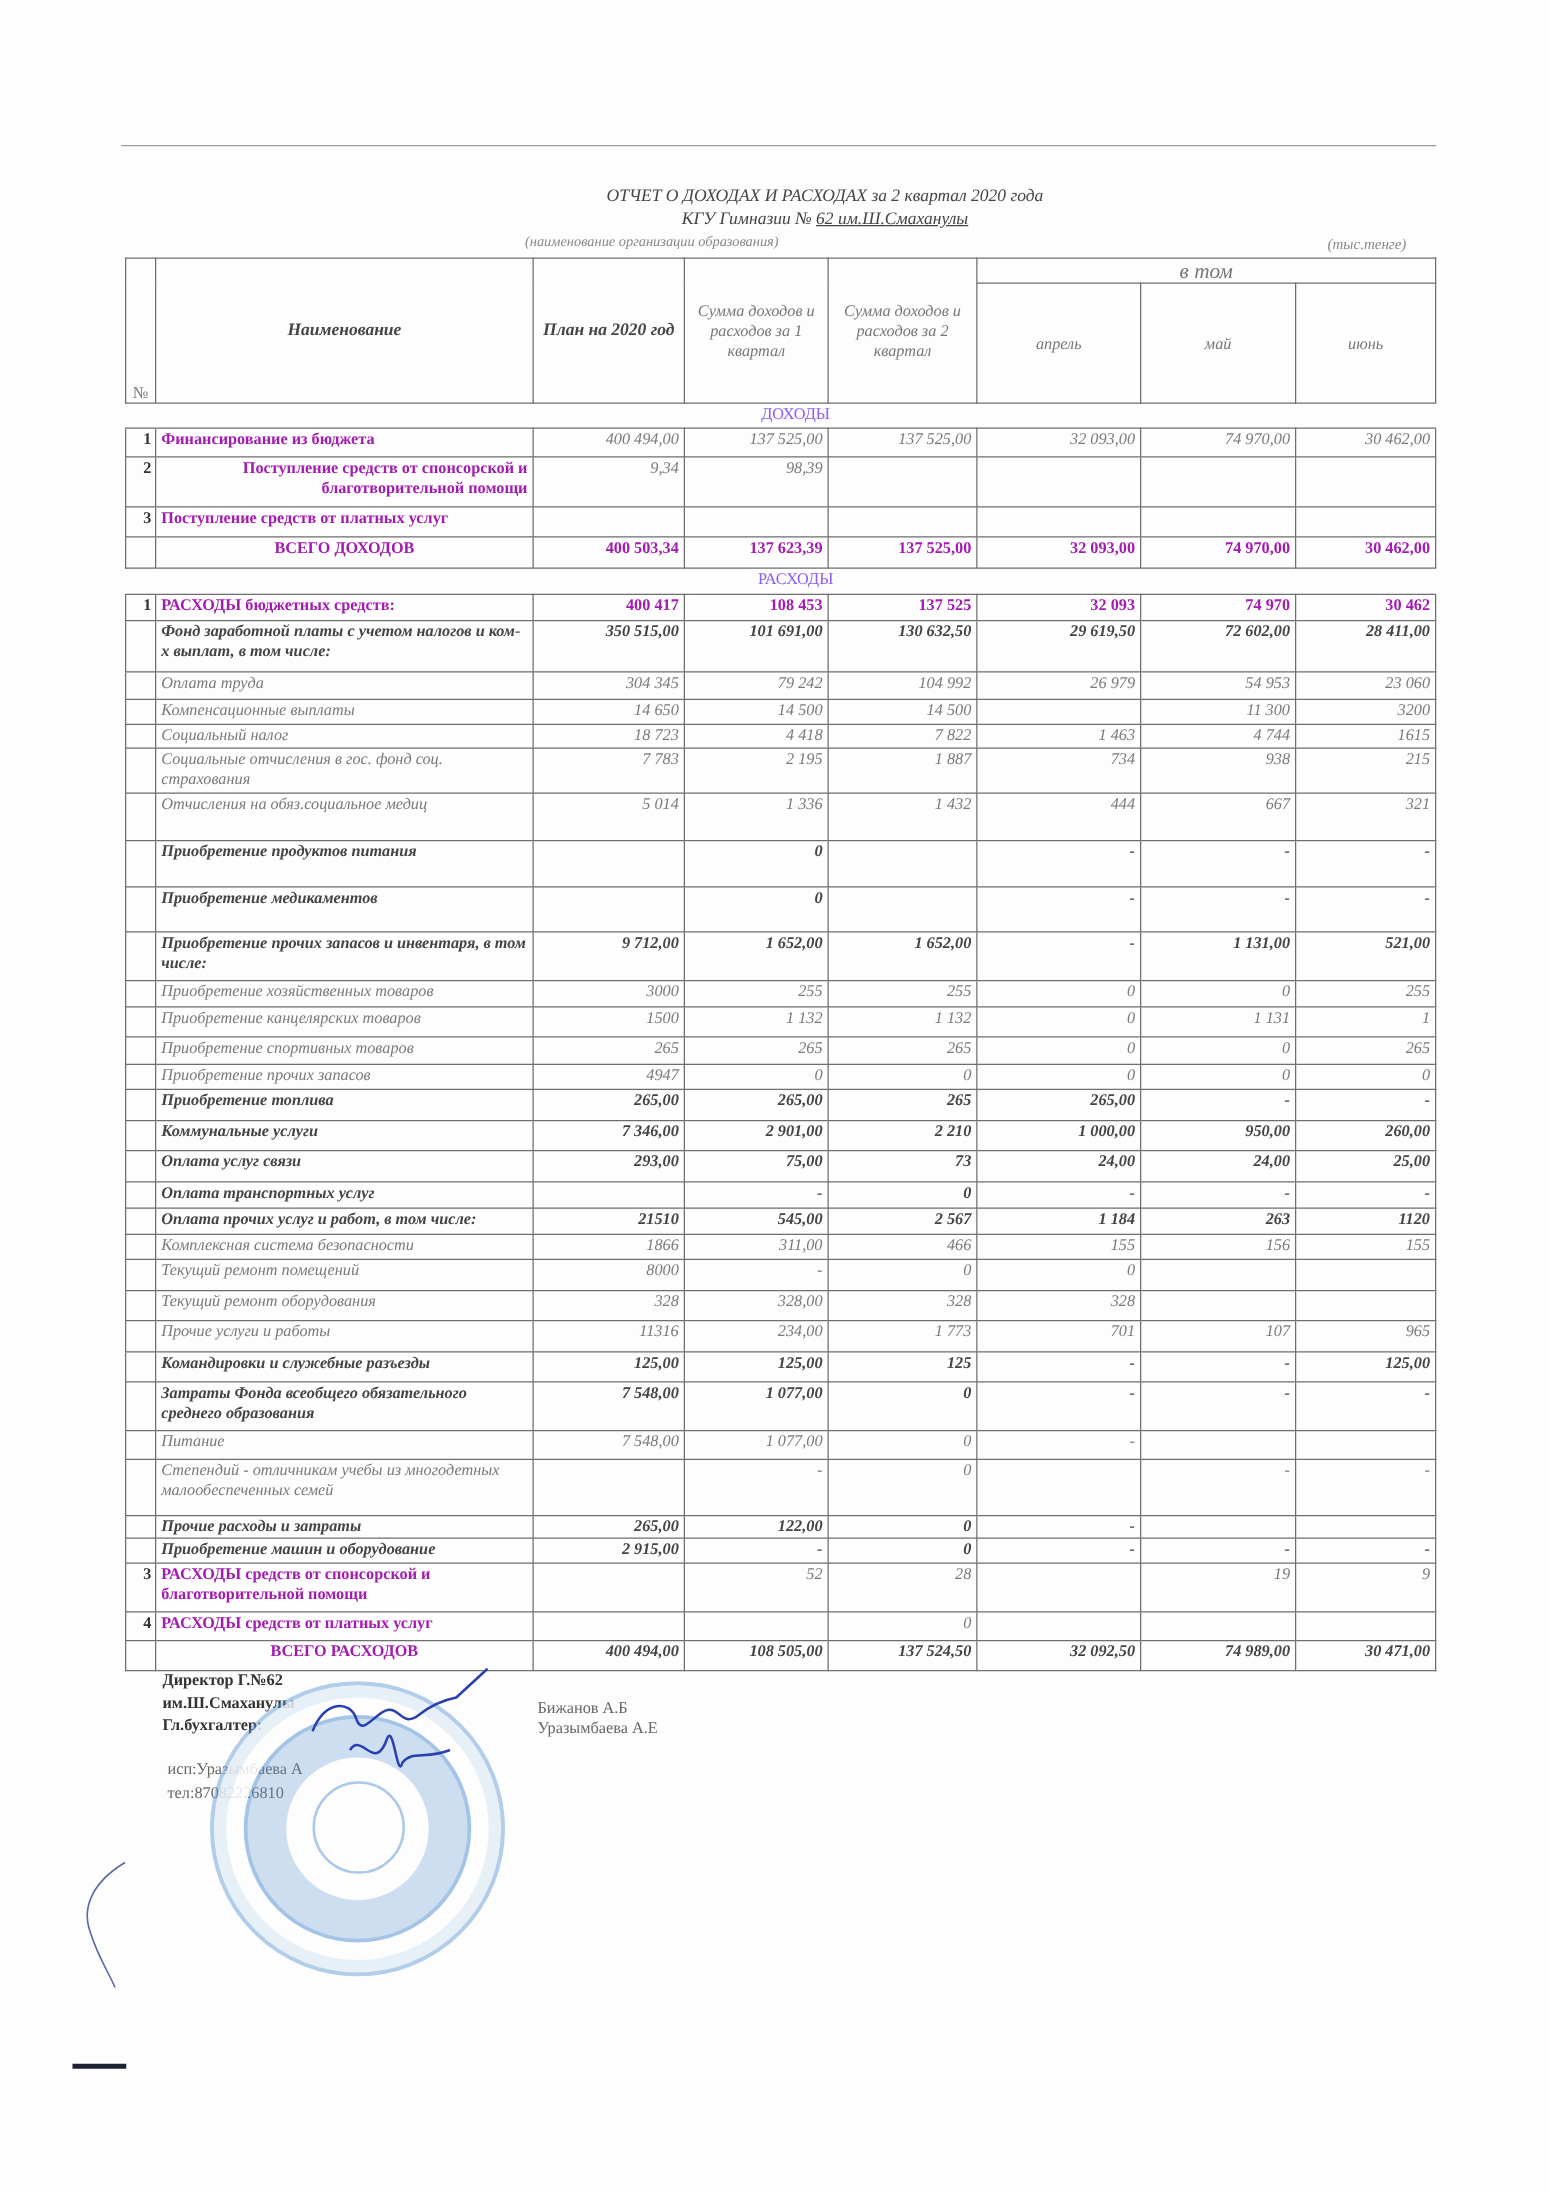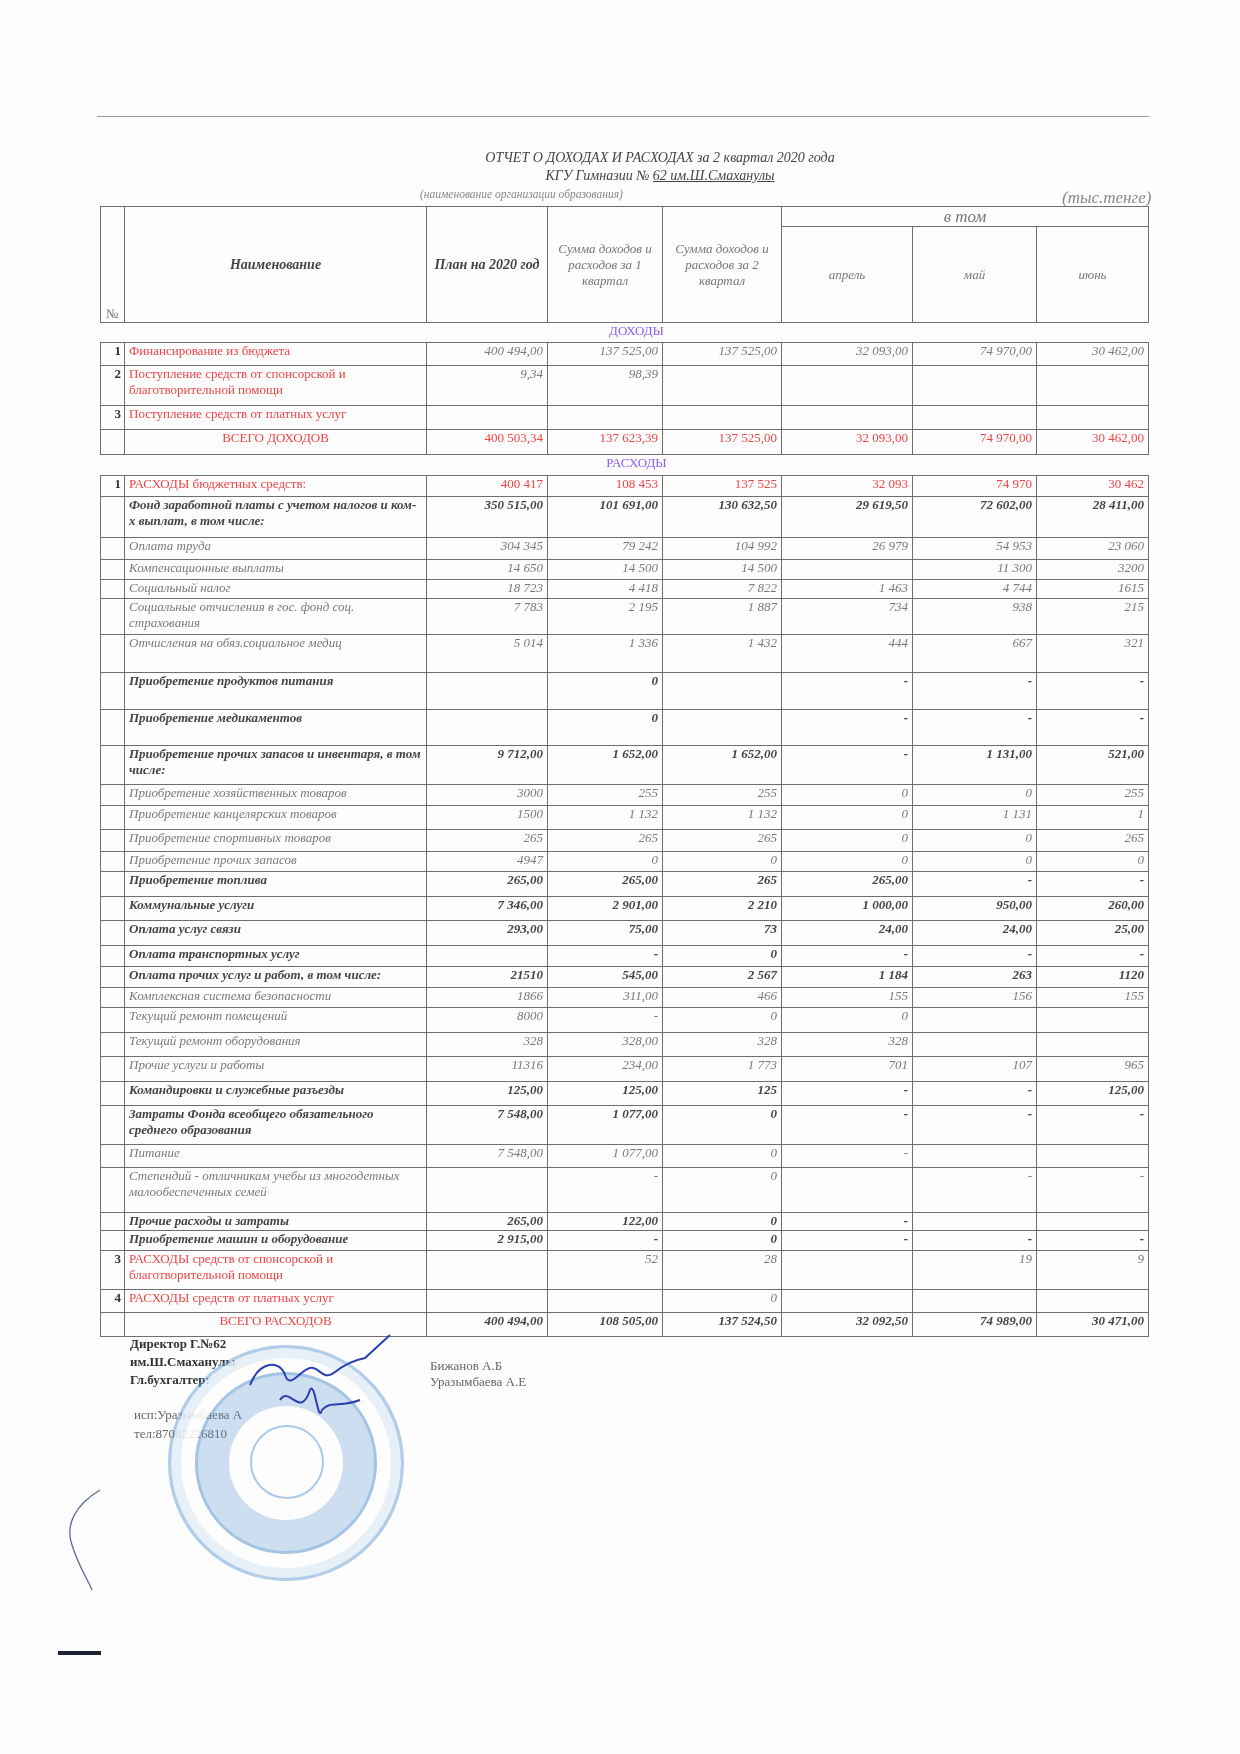--- a/index.html
+++ b/index.html
@@ -4,29 +4,29 @@
 <style>
   html, body { margin:0; padding:0; }
   body { width:1240px; height:1754px; background:#fdfdfd; position:relative; overflow:hidden;
          font-family:"Liberation Serif", "DejaVu Serif", serif; color:#333; }
   .abs { position:absolute; }
   .topline { left:97px; top:116px; width:1052px; height:1px; background:#9a9a9a; }
   .title1 { left:400px; top:150px; width:520px; text-align:center; font-style:italic; font-size:14px; color:#444; }
   .title2 { left:400px; top:168px; width:520px; text-align:center; font-style:italic; font-size:14px; color:#444; }
   .title2 .u { text-decoration:underline; }
   .subtitle { left:420px; top:188px; font-style:italic; font-size:11.5px; color:#888; }
-  .units { left:1062px; top:188px; font-style:italic; font-size:17px; color:#888; }
+  .units { left:1062px; top:188px; font-style:italic; font-size:12px; color:#888; }
   table.rep { position:absolute; left:100px; top:206px; border-collapse:collapse; table-layout:fixed; width:1048px; }
   table.rep td { border:1px solid #6e6e6e; padding:0 4px; font-size:13px; line-height:16px; vertical-align:top; overflow:hidden; }
   table.rep td.num { text-align:right; padding-right:4px; }
   table.rep td.n { text-align:right; padding-right:3px; font-weight:bold; color:#333; }
   .hdr td { vertical-align:middle !important; font-style:italic; color:#777; text-align:center; }
   .hdr .bh { font-weight:bold; color:#444; font-size:14px; }
   .sect td { text-align:center; font-size:14px; color:#8b5cf6; border-left-color:#fdfdfd !important; border-right-color:#fdfdfd !important; }
-  .bold { font-weight:normal; color:#ef4444;margin-top:14px; }
+  .bold { font-weight:bold; color:#a21caf;margin-top:14px; }
   .bi { font-weight:bold; font-style:italic; color:#444; }
   .it { font-style:italic; color:#7a7a7a; }
   .sig { font-size:13px; color:#333; }
   .sigb { font-weight:bold; }
   .sigl { color:#666; }
   .stamp { left:168px; top:1345px; width:230px; height:230px; border-radius:50%;
            border:3px solid rgba(90,150,210,0.55); box-shadow: inset 0 0 0 10px rgba(120,170,220,0.18), inset 0 0 0 24px rgba(253,253,253,1), inset 0 0 0 27px rgba(90,150,210,0.45), inset 0 0 0 55px rgba(253,253,253,0), inset 0 0 0 58px rgba(90,150,210,0.35); opacity:0.85; }
   .stamp-inner { left:250px; top:1425px; width:70px; height:70px; border-radius:50%; border:2px solid rgba(90,150,210,0.5); }
   .blackmark { left:58px; top:1651px; width:43px; height:4px; background:#1e2130; }
 </style>
@@ -73,21 +73,21 @@
         <td class="bold">Финансирование из бюджета</td>
         <td class="num it">400 494,00</td>
         <td class="num it">137 525,00</td>
         <td class="num it">137 525,00</td>
         <td class="num it">32 093,00</td>
         <td class="num it">74 970,00</td>
         <td class="num it">30 462,00</td>
       </tr>
       <tr style="height:40px">
         <td class="n">2</td>
-        <td class="bold" style="text-align: left;">Поступление средств от спонсорской и благотворительной помощи</td>
+        <td class="bold" style="text-align: right;">Поступление средств от спонсорской и благотворительной помощи</td>
         <td class="num it">9,34</td>
         <td class="num it">98,39</td>
         <td class="num it"></td>
         <td class="num it"></td>
         <td class="num it"></td>
         <td class="num it"></td>
       </tr>
       <tr style="height:24px">
         <td class="n">3</td>
         <td class="bold">Поступление средств от платных услуг</td>

